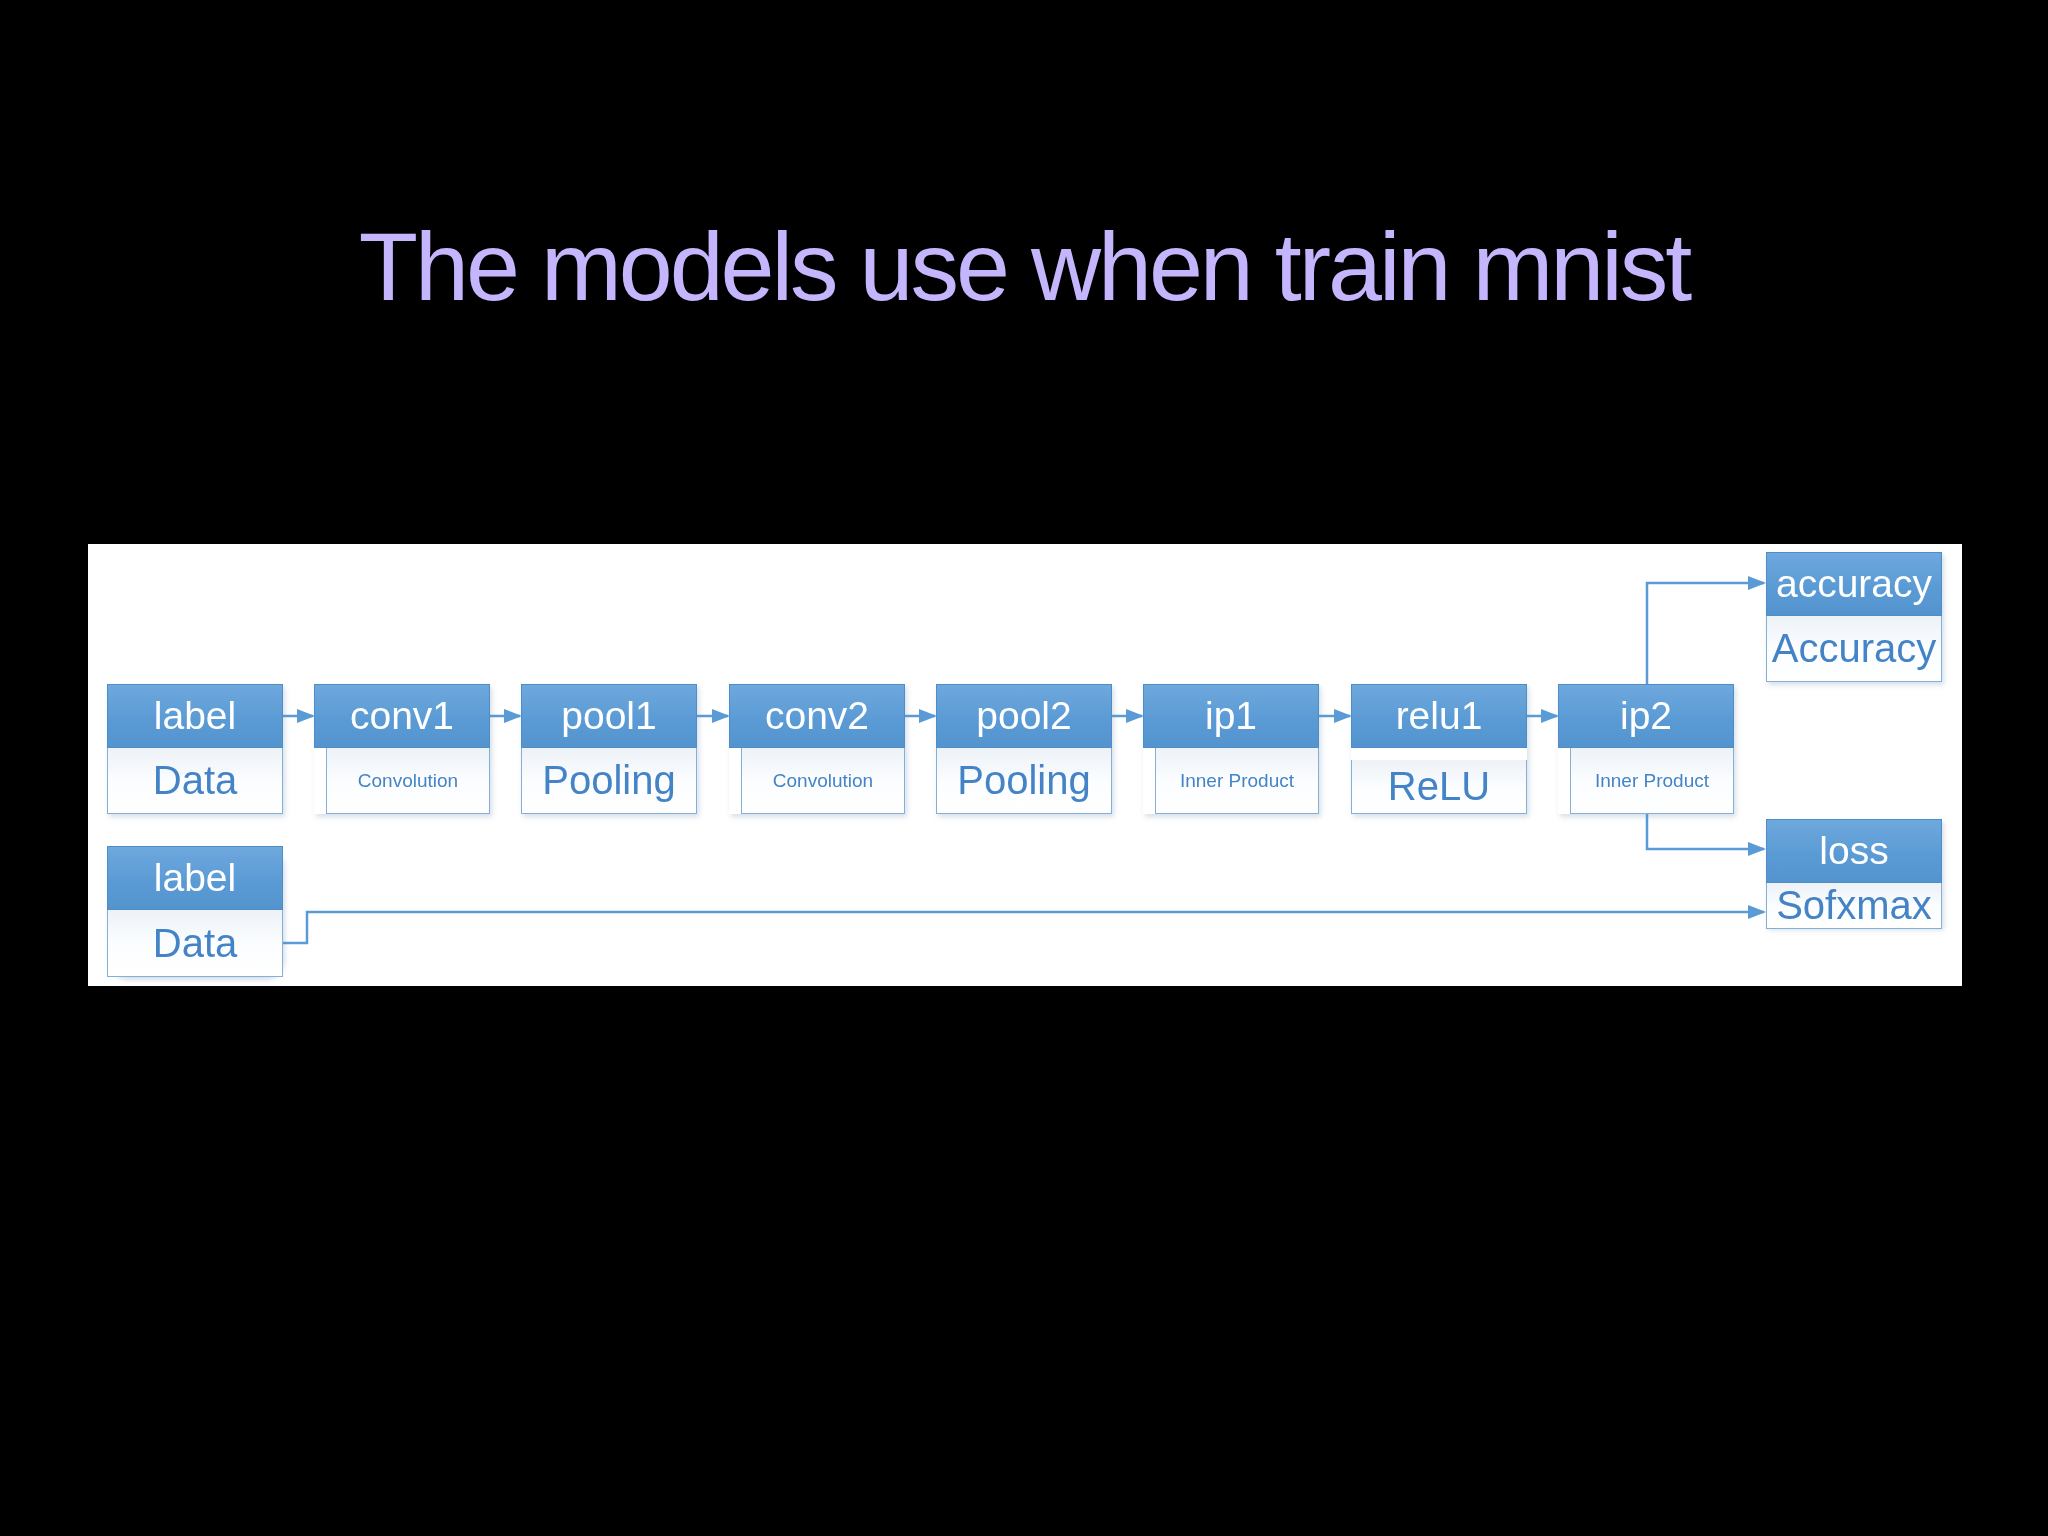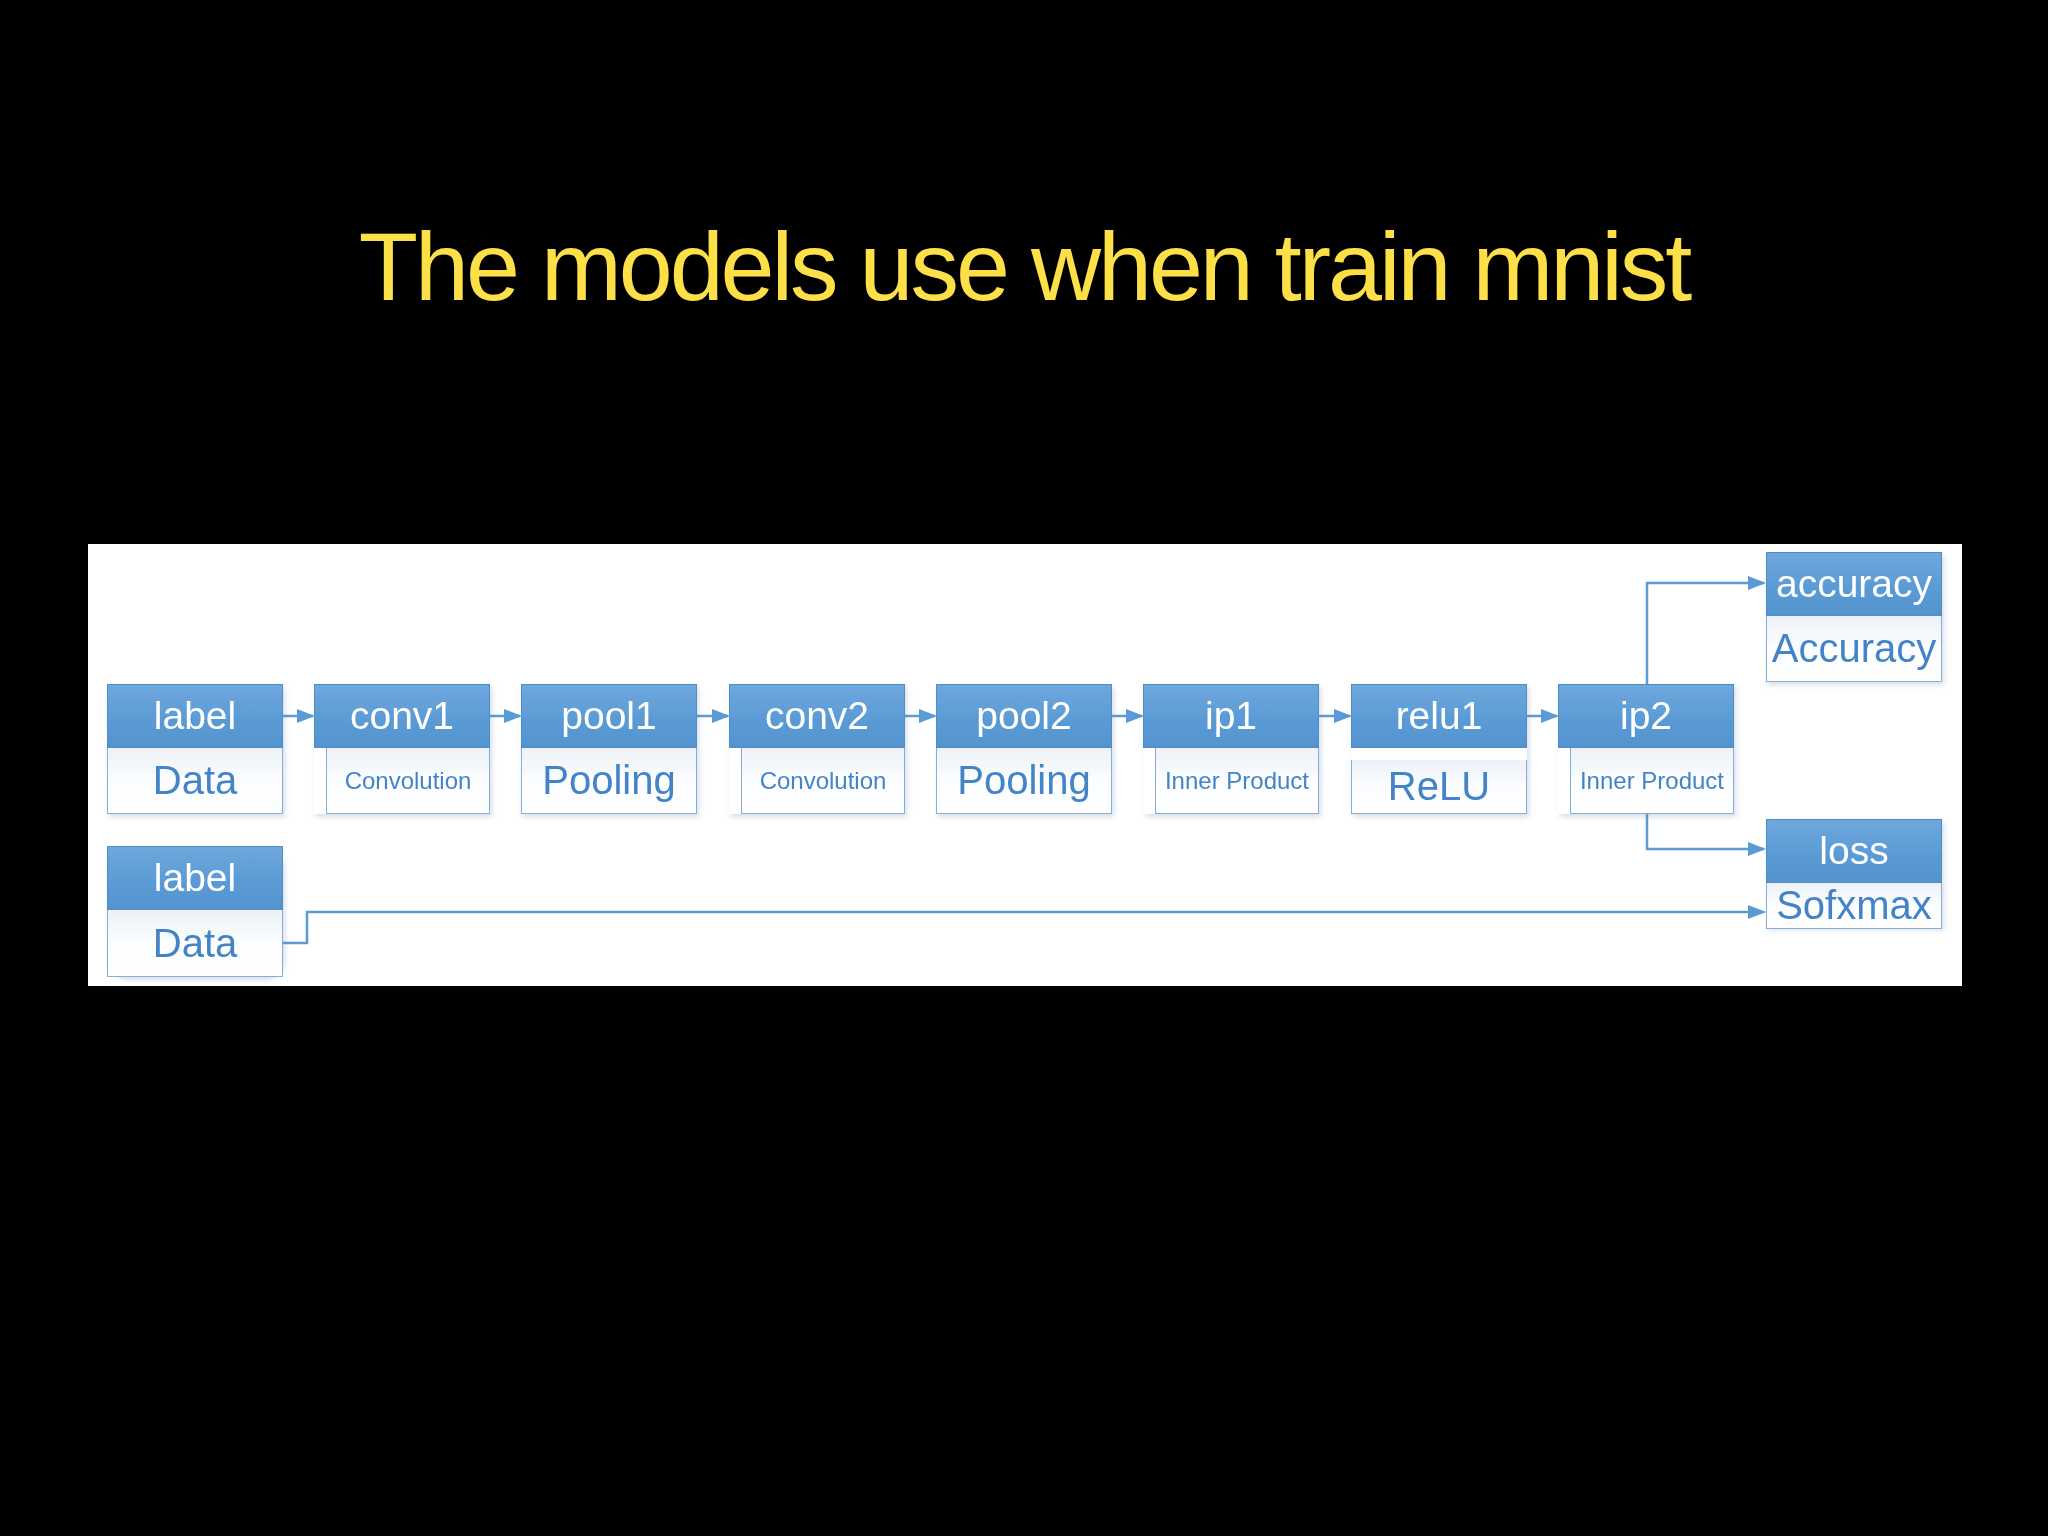--- a/index.html
+++ b/index.html
@@ -6,21 +6,21 @@
   body {
     width:2048px; height:1536px;
     background:#000000;
     font-family:"Liberation Sans", sans-serif;
     position:relative; overflow:hidden;
   }
 
   .slide-title {
     position:absolute; top:146px; left:0; width:2048px;
     text-align:center;
-    color:#fde047;
+    color:#c4b5fd;
     font-size:97px;
     font-weight:300;
     letter-spacing:-3px;
     white-space:nowrap;
   }
 
   .panel {
     position:absolute; left:88px; top:544px;
     width:1874px; height:442px;
     background:#ffffff;
@@ -48,21 +48,21 @@
   .node-body {
     flex:1 1 auto;
     display:flex; align-items:center; justify-content:center;
     background:linear-gradient(180deg, #edf2f7 0%, #fbfdff 50%, #ffffff 100%);
     border:1px solid #84afd8;
     border-top:none;
     box-sizing:border-box;
     color:#4484c6;
   }
   .body-lg { font-size:40px; }
-  .body-sm { font-size:24px;margin-left:12px; }
+  .body-sm { font-size:19px;margin-left:12px; }
 </style>
 </head>
 <body>
 
 <h1 class="slide-title">The models use when train mnist</h1>
 
 <div class="panel">
 
   <svg class="connectors" viewBox="0 0 1874 442" xmlns="http://www.w3.org/2000/svg">
     <defs>

